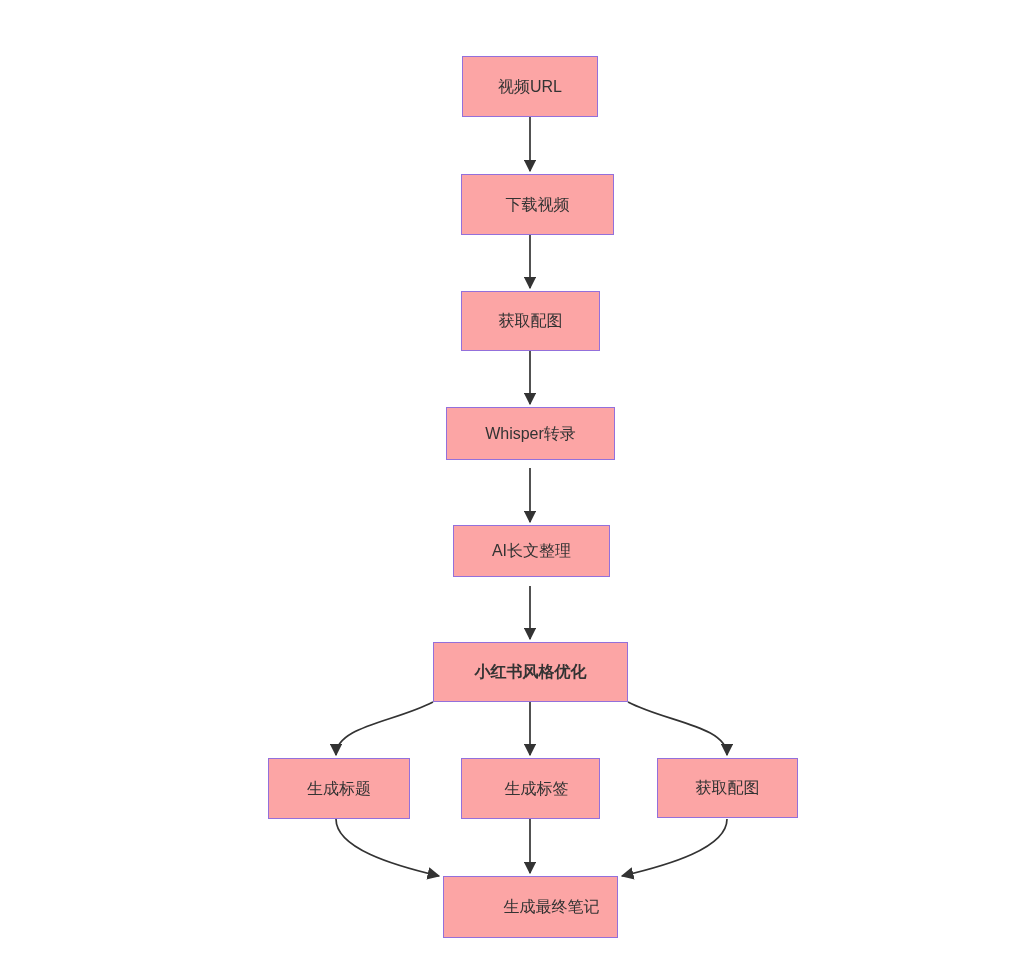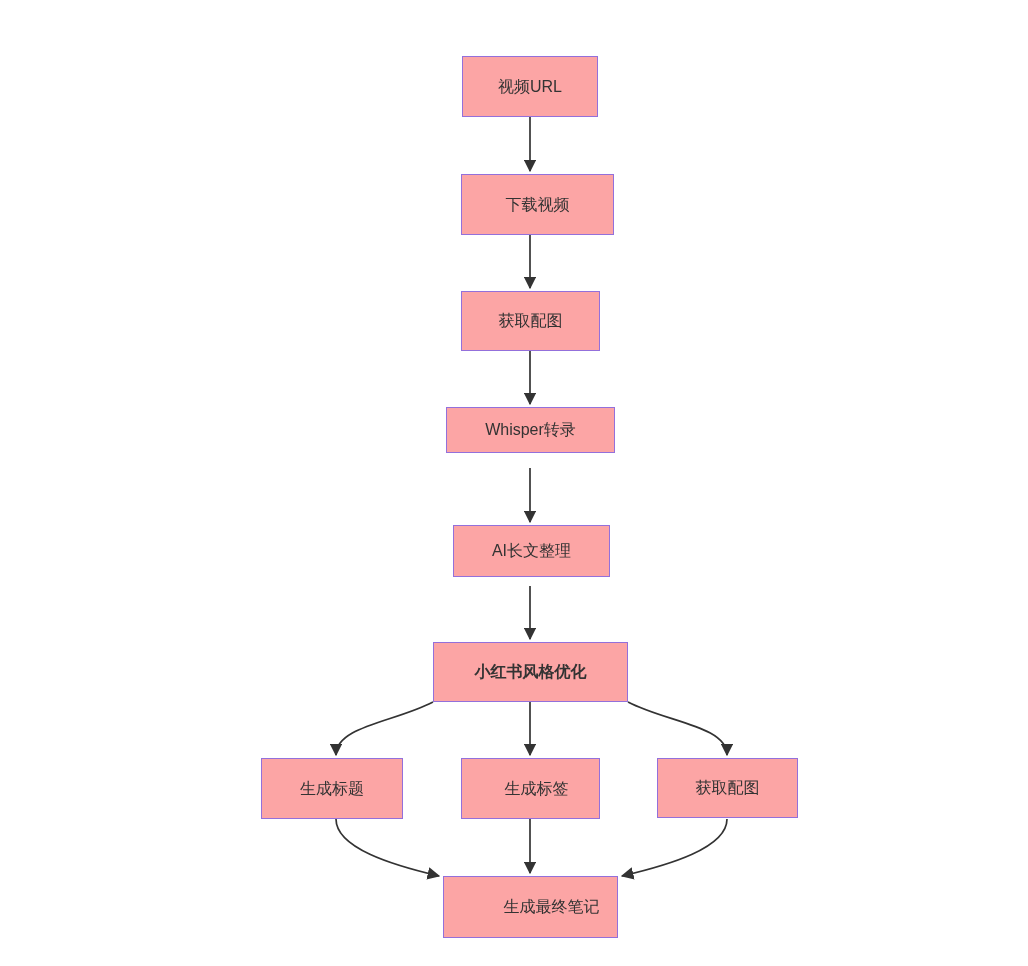--- a/index.html
+++ b/index.html
@@ -34,24 +34,24 @@
     display: flex;
     align-items: center;
     justify-content: center;
     text-align: center;
     white-space: nowrap;
   }
   
   .n-video-url    { left: 462px; top:  56px; width: 136px; height: 61px; }
   .n-download     { left: 461px; top: 174px; width: 153px; height: 61px; }
   .n-extract      { left: 461px; top: 291px; width: 139px; height: 60px; }
-  .n-whisper      { left: 446px; top: 407px; width: 169px; height: 46px; text-align: center; }
+  .n-whisper      { left: 446px; top: 407px; width: 169px; height: 53px; text-align: center; }
   .n-ai-longform  { left: 453px; top: 525px; width: 157px; height: 52px; }
   .n-xhs-style    { left: 433px; top: 642px; width: 195px; height: 60px; font-weight: bold; }
-  .n-gen-title    { left: 261px; top: 758px; width: 142px; height: 61px; }
+  .n-gen-title    { left: 268px; top: 758px; width: 142px; height: 61px; }
   .n-gen-tags     { left: 461px; top: 758px; width: 139px; height: 61px; padding-left: 12px; }
   .n-get-images   { left: 657px; top: 758px; width: 141px; height: 60px; }
   .n-final-note   { left: 443px; top: 876px; width: 175px; height: 62px; padding-left: 42px; }
 </style>
 </head>
 <body>
 
 <div class="canvas">
 
   <svg class="edges-layer" width="1028" height="966" viewBox="0 0 1028 966" xmlns="http://www.w3.org/2000/svg">

